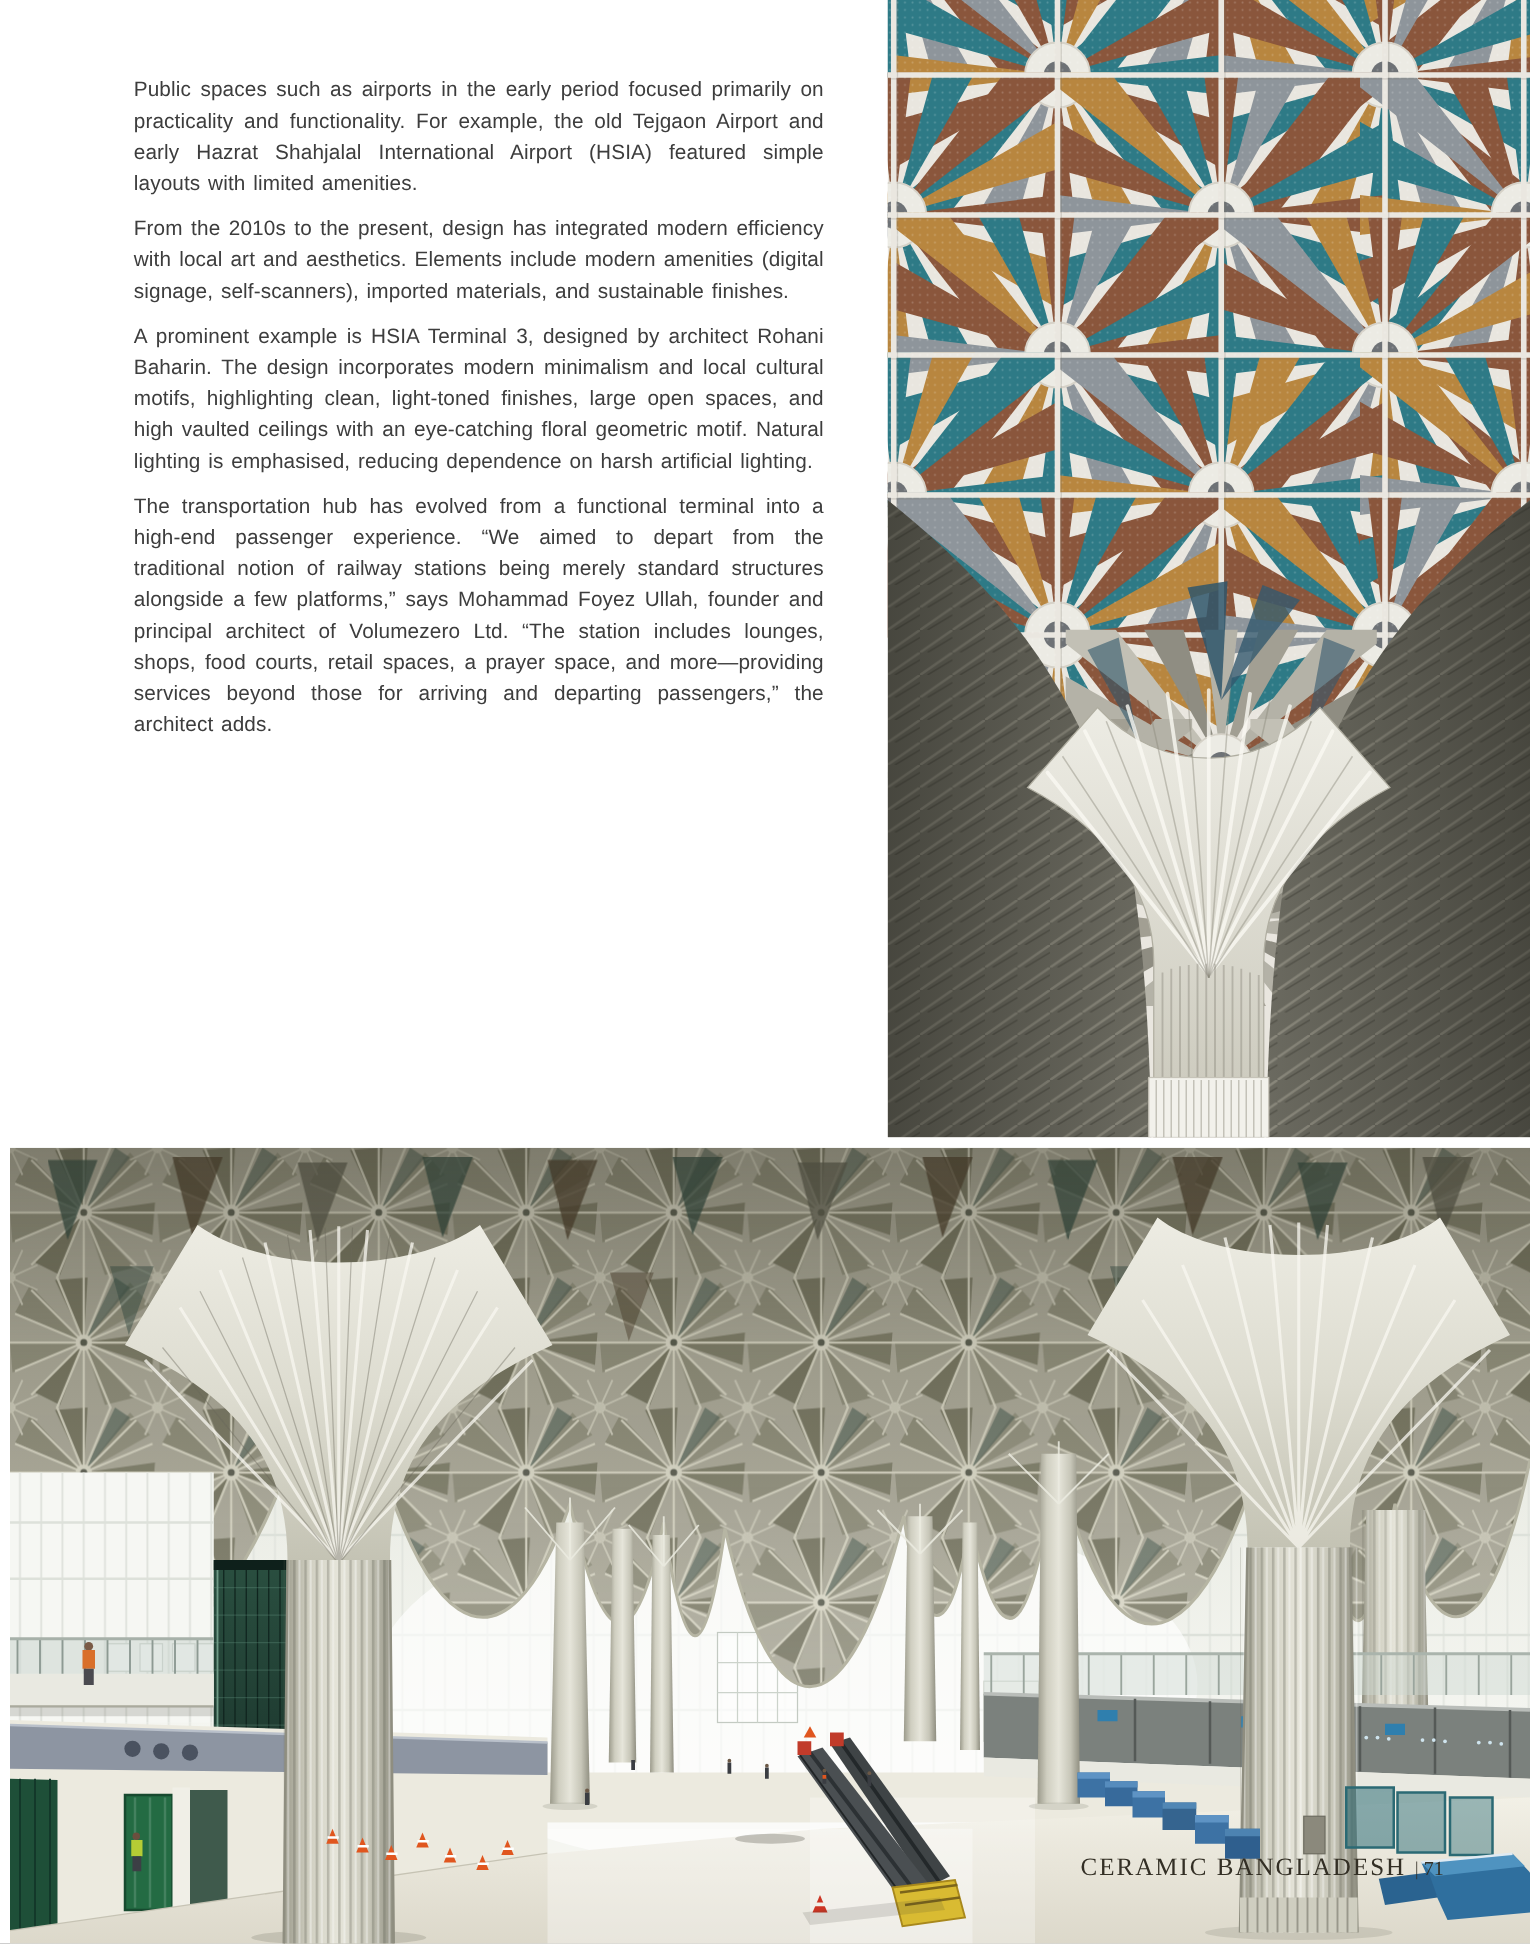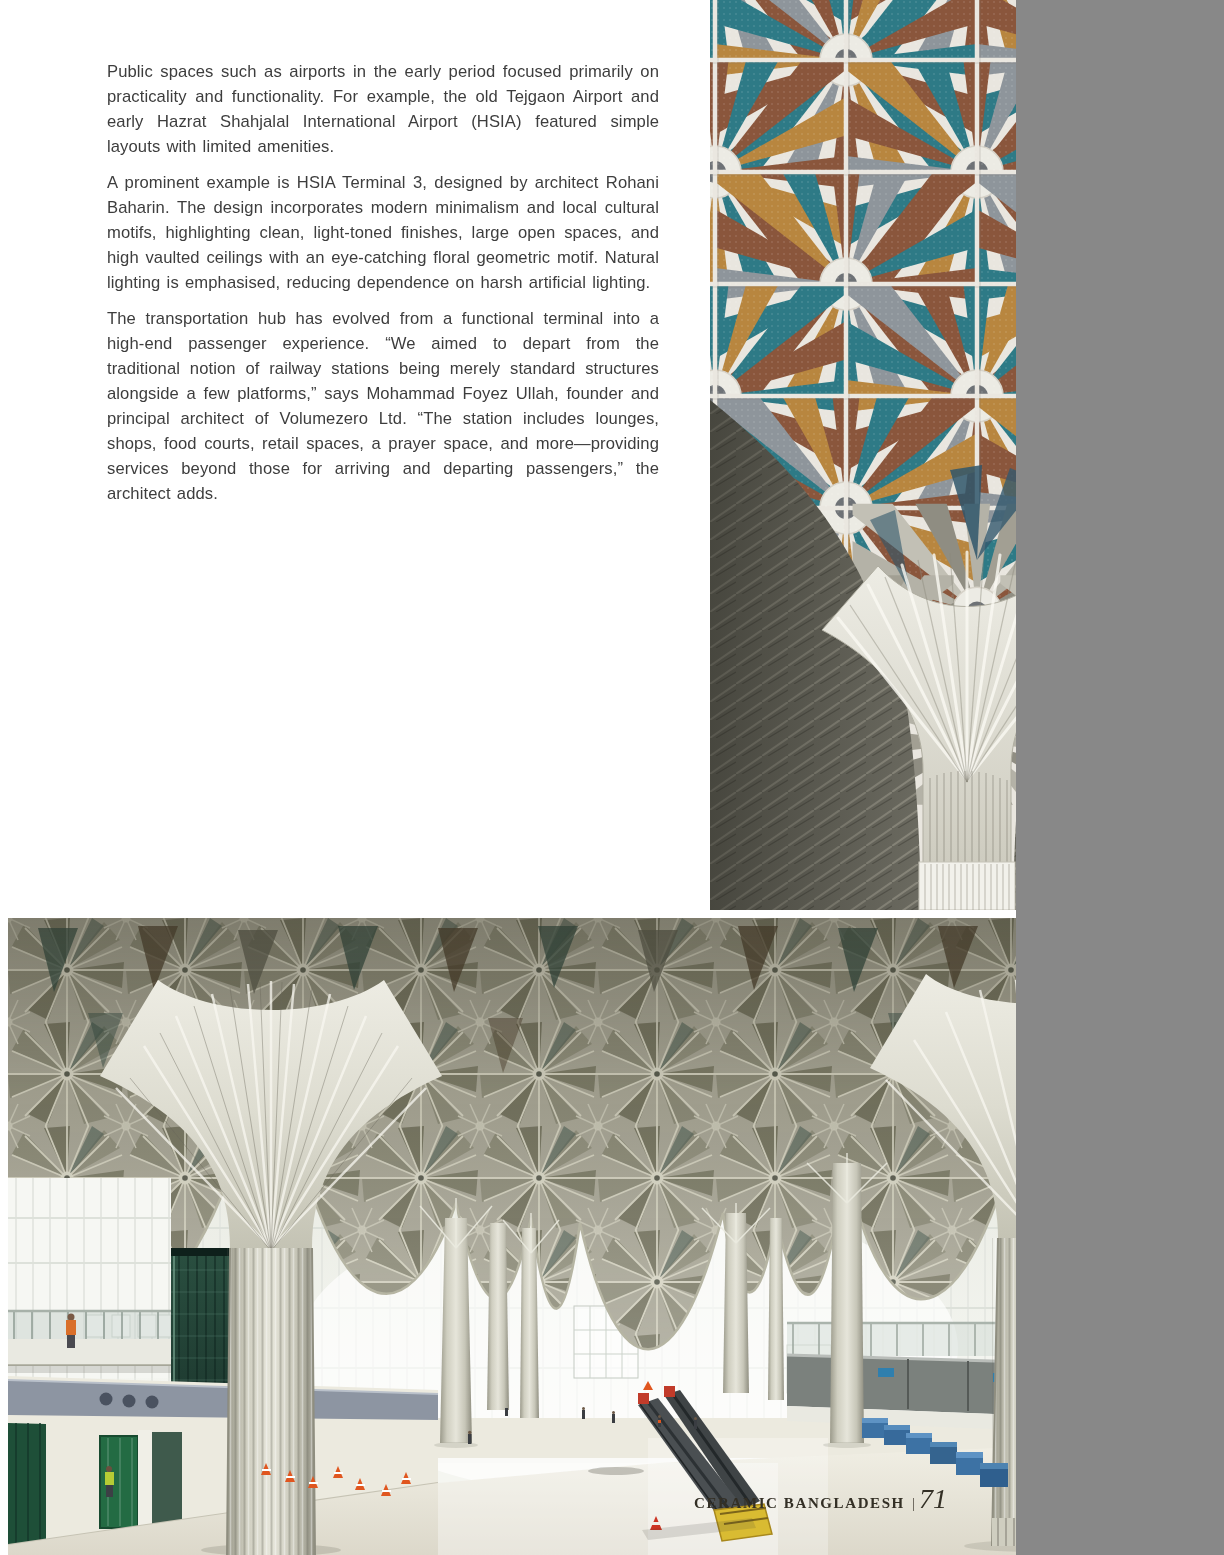--- a/index.html
+++ b/index.html
@@ -4,47 +4,48 @@
 <style>
   :root{
     --text:#3d3d3d; --page_bg:#ffffff;
     --tile_teal:#2e7a86; --tile_rust:#8a563c; --tile_amber:#b8863f; --tile_gray:#8e959b;
     --tile_line:#eae7e0; --hub_outer:#ecebe4; --hub_inner:#6e7276;
     --station_ceiling:#a6a494; --elevator_green:#1d3a2e; --door_green:#1e4f38;
     --cone_orange:#e0561f; --vest_orange:#d96f2a; --vest_yellow:#b5cc35;
     --equipment_blue:#3d72a4; --footer_text:#332f25;
   }
   html,body{margin:0;padding:0;background:#888;}
-  .page{position:relative;width:1016px;height:1555px;background:var(--page_bg);overflow:hidden;
+  .page{position:relative;width:1224px;height:1555px;background:var(--page_bg);overflow:hidden;
         font-family:"Liberation Sans", sans-serif;}
   .textcol{position:absolute;left:107px;top:59px;width:552px;}
   .textcol p{margin:0 0 11px 0;font-size:16.6px;line-height:25px;color:var(--text);
              text-align:justify;letter-spacing:0.1px;word-spacing:1.5px;}
   .photo{position:absolute;overflow:hidden;}
   .photo-top{left:710px;top:0;width:514px;height:910px;}
   .photo-bottom{left:8px;top:918px;width:1216px;height:637px;}
   .photo svg{display:block;width:100%;height:100%;}
   .folio{position:absolute;top:1483px;right:69px;white-space:nowrap;
          font-family:"Liberation Serif", serif;color:var(--footer_text);}
-  .folio .mag{font-size:15px;letter-spacing:1.6px;font-weight:bold;}
+  .folio .mag{font-size:20px;letter-spacing:1.6px;}
   .folio .sep{font-size:15.5px;margin:0 4px 0 7px;opacity:.85;}
-  .folio .num{font-size:28px;font-style:italic;}
+  .folio .num{font-size:16px;}
   
   .palA{--w0:var(--tile_teal);--w1:var(--tile_rust);--w2:var(--tile_amber);--w3:var(--tile_gray);}
   .palB{--w0:var(--tile_rust);--w1:var(--tile_teal);--w2:var(--tile_gray);--w3:var(--tile_amber);}
   .palC{--w0:var(--tile_rust);--w1:var(--tile_amber);--w2:var(--tile_teal);--w3:var(--tile_gray);}
   .palG{--w0:#b4b2a7;--w1:#8f8d82;--w2:#a29f93;--w3:#c2c0b5;}
 </style>
 </head>
 <body>
 
 <div class="page">
 
   <div class="textcol">
     <p>Public spaces such as airports in the early period focused primarily on practicality and functionality. For example, the old Tejgaon Airport and early Hazrat Shahjalal International Airport (HSIA) featured simple layouts with limited amenities.</p>
+    <p>From the 2010s to the present, design has integrated modern efficiency with local art and aesthetics. Elements include modern amenities (digital signage, self-scanners), imported materials, and sustainable finishes.</p>
     <p>A prominent example is HSIA Terminal 3, designed by architect Rohani Baharin. The design incorporates modern minimalism and local cultural motifs, highlighting clean, light-toned finishes, large open spaces, and high vaulted ceilings with an eye-catching floral geometric motif. Natural lighting is emphasised, reducing dependence on harsh artificial lighting.</p>
     <p>The transportation hub has evolved from a functional terminal into a high-end passenger experience. “We aimed to depart from the traditional notion of railway stations being merely standard structures alongside a few platforms,” says Mohammad Foyez Ullah, founder and principal architect of Volumezero Ltd. “The station includes lounges, shops, food courts, retail spaces, a prayer space, and more—providing services beyond those for arriving and departing passengers,” the architect adds.</p>
   </div>
 
   <div class="photo photo-top">
     <svg viewBox="0 0 514 910" preserveAspectRatio="none">
       <defs>
         <clipPath id="sq">
             <rect x="-131" y="-114" width="262" height="228"></rect>
           </clipPath>

